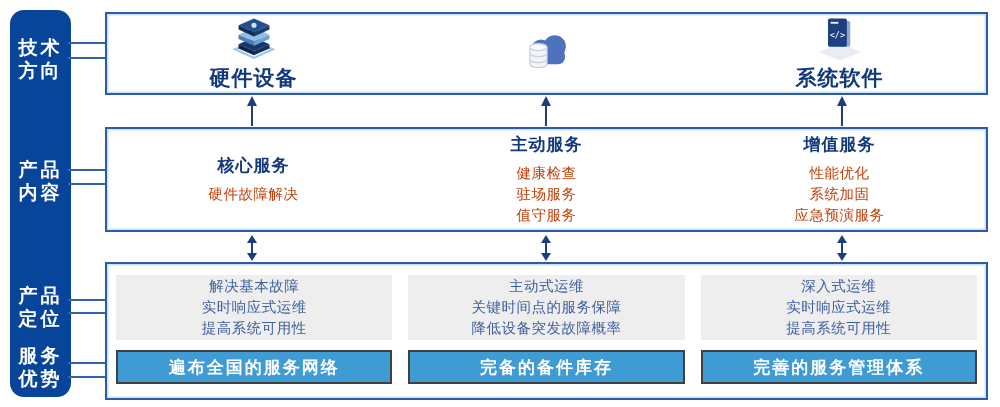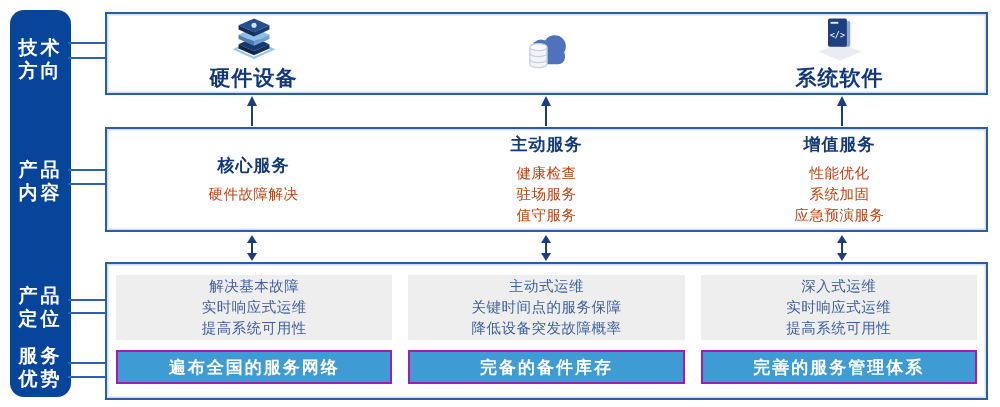--- a/index.html
+++ b/index.html
@@ -42,21 +42,21 @@
   .svc-item{font-size:14.5px;line-height:21px;color:#c2410c;letter-spacing:.5px;}
   
   .pos-col{flex:1;display:flex;flex-direction:column;min-width:0;}
   .gray-panel{
     flex:1;background:#EEEEEF;display:flex;flex-direction:column;
     align-items:center;justify-content:center;
   }
   .gray-line{font-size:14.5px;line-height:21px;color:#3E5F9E;letter-spacing:.5px;}
   .banner{
     margin-top:10px;height:34px;box-sizing:border-box;
-    background:#3F9BD3;border:2px solid #a21caf;
+    background:#3F9BD3;border:2px solid #404040;
     display:flex;align-items:center;justify-content:center;
     color:#ffffff;font-weight:bold;font-size:17px;letter-spacing:2px;
   }
   
   .arrow{position:absolute;width:12px;}
   .arrow.up{top:96px;height:30px;}
   .arrow.dbl{top:235px;height:26px;}
   .arrow.c0{left:246px}
   .arrow.c1{left:540px}
   .arrow.c2{left:836px}

